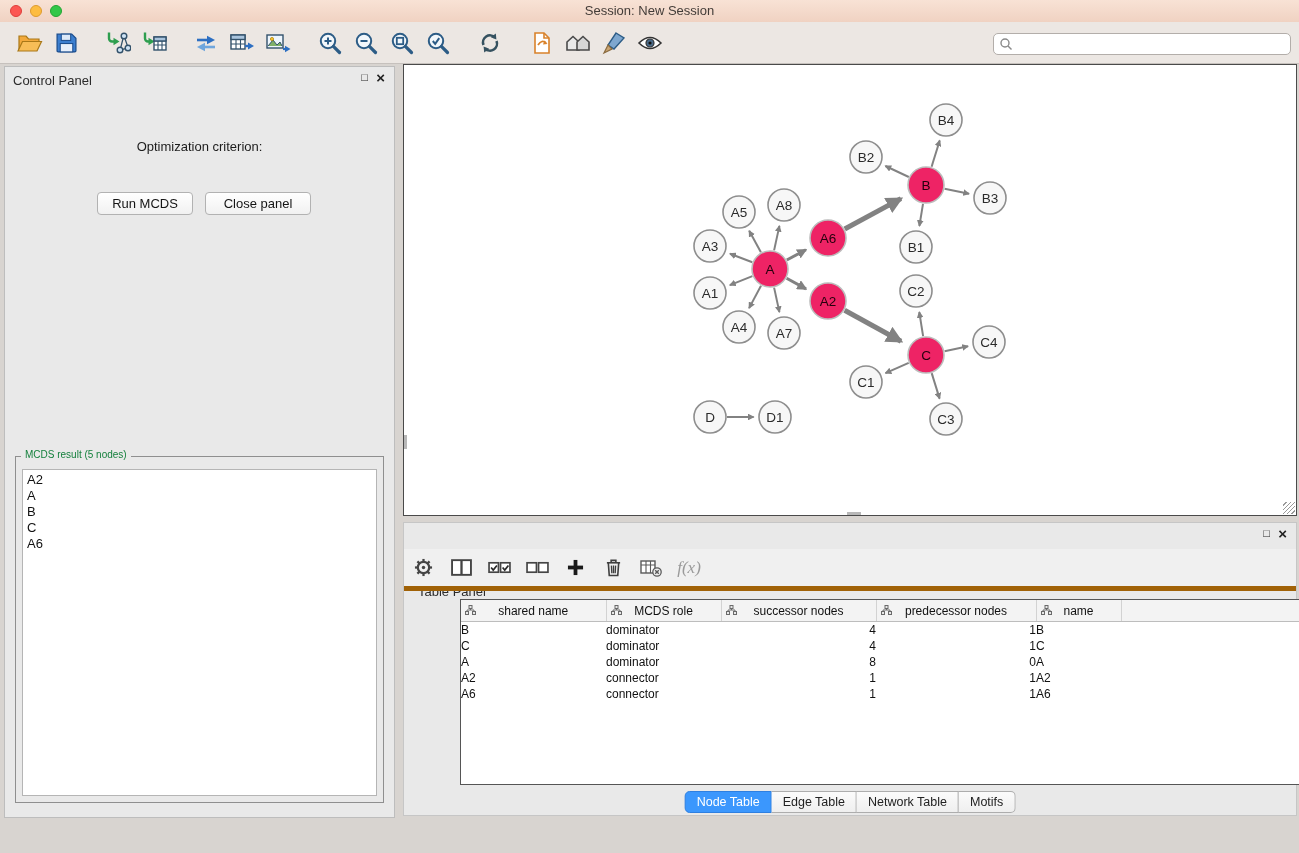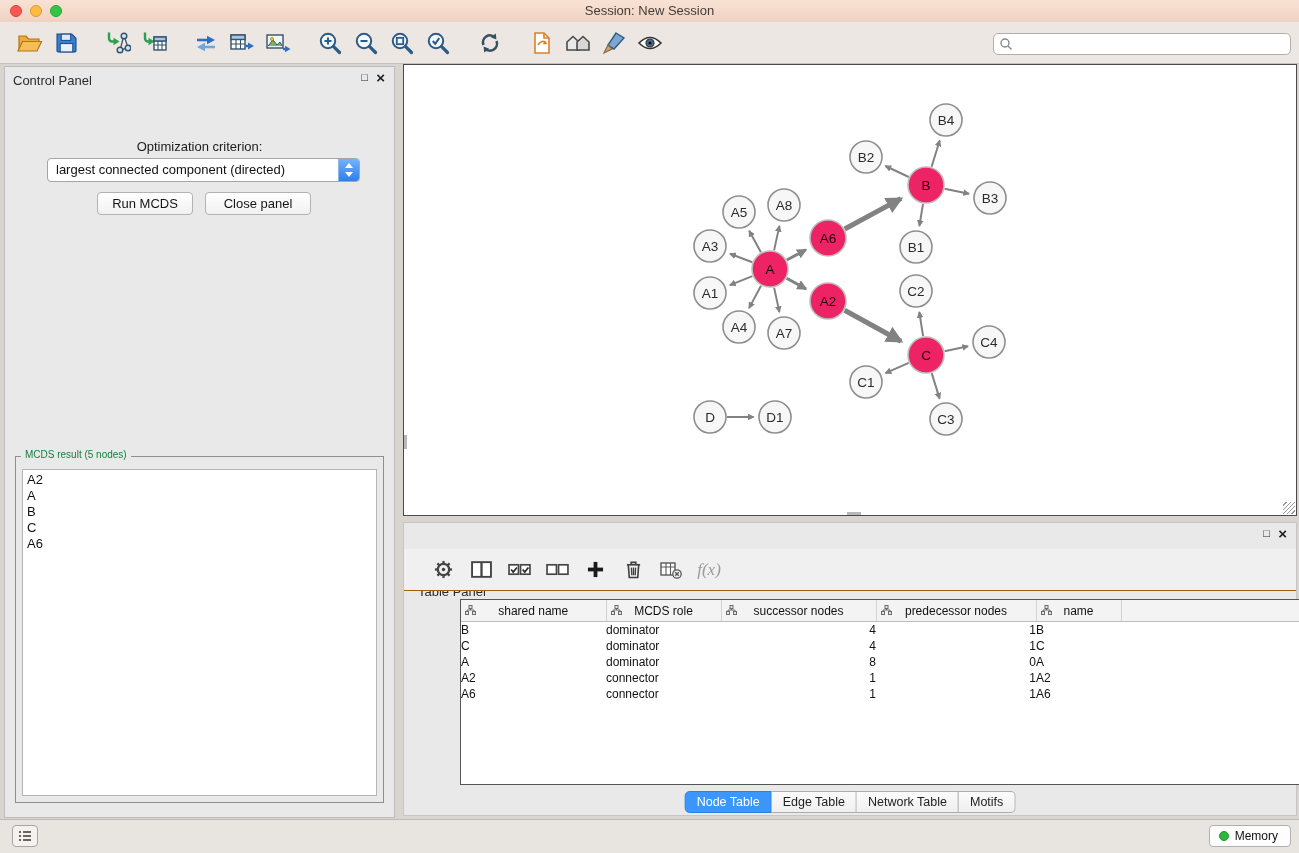--- a/index.html
+++ b/index.html
@@ -74,21 +74,21 @@
   .grip{position:absolute;right:1px;bottom:1px;width:12px;height:12px;
     background:repeating-linear-gradient(135deg,transparent,transparent 2px,#9a9a9a 2px,#9a9a9a 3px);}
   .scroll-stub-v{position:absolute;left:0;top:348px;width:3px;height:14px;background:#b8b8b8;}
   .scroll-stub-h{position:absolute;left:443px;bottom:0;width:14px;height:3px;background:#b8b8b8;}
 
   
   .table-panel{position:absolute;left:403px;top:522px;width:894px;height:294px;background:#e9e9e9;
     border:1px solid #c6c6c6;box-sizing:border-box;}
   .tp-title{position:absolute;left:14px;top:24px;margin-top:37px;}
   .tp-toolbar{position:absolute;left:0;top:26px;right:0;height:42px;background:#f0f0f0;
-    border-bottom:1px solid #a16207;display:flex;align-items:center;padding-left:20px;box-sizing:border-box;text-align:right;}
+    border-bottom:5px solid #a16207;display:flex;align-items:center;box-sizing:border-box;text-align:right;}
   .tp-btn{width:38px;height:32px;display:flex;align-items:center;justify-content:center;flex:0 0 auto;}
   .fx{font-family:"Liberation Serif",serif;font-style:italic;font-size:17px;color:#9a9a9a;}
   .tbl-wrap{position:absolute;left:14px;top:76px;width:866px;height:186px;background:#fff;
     border:1px solid #555;box-sizing:border-box;overflow:hidden;margin-left:42px;}
   table.node-table{border-collapse:collapse;width:100%;table-layout:fixed;font-size:12px;color:#111;}
   table.node-table th{position:relative;height:19px;background:#f3f3f3;font-weight:normal;font-size:12px;
     border-right:1px solid #d2d2d2;border-bottom:1px solid #bdbdbd;text-align:center;overflow:hidden;white-space:nowrap;}
   table.node-table th .th-icon{position:absolute;left:4px;top:4px;}
   table.node-table th.filler{border-right:none;}
   table.node-table td{height:16px;padding:0;overflow:hidden;white-space:nowrap;}
@@ -256,27 +256,20 @@
           </svg></span>
       <input type="text" placeholder="" style="">
     </span>
   </div>
 
   <div class="control-panel">
     <span class="panel-title cp-title">Control Panel</span>
     <span class="win-ctl float">□</span>
     <span class="win-ctl close">×</span>
     <div class="opt-label">Optimization criterion:</div>
-    <div class="combo">
-      <span>largest connected component (directed)</span>
-      <span class="combo-btn">
-          <span class="chev up"></span>
-          <span class="chev down"></span>
-        </span>
-    </div>
     <button class="btn run">Run MCDS</button>
     <button class="btn closep">Close panel</button>
     <div class="result-box">
       <span class="result-legend">MCDS result (5 nodes)</span>
       <div class="result-list">
           <div class="result-item">A2</div>
           <div class="result-item">A</div>
           <div class="result-item">B</div>
           <div class="result-item">C</div>
           <div class="result-item">A6</div>
@@ -558,30 +551,14 @@
     </div>
 
     <div class="segs small tp-tabs">
         <span class="seg active">Node Table</span>
         <span class="seg">Edge Table</span>
         <span class="seg">Network Table</span>
         <span class="seg">Motifs</span>
       </div>
   </div>
 
-  <div class="statusbar">
-    <span class="list-btn">
-        <svg viewBox="0 0 14 12" width="14" height="12">
-          <circle cx="2" cy="2" r="1.1" fill="#444"></circle>
-          <line x1="5" y1="2" x2="13" y2="2" stroke="#444" stroke-width="1.6"></line>
-          <circle cx="2" cy="6" r="1.1" fill="#444"></circle>
-          <line x1="5" y1="6" x2="13" y2="6" stroke="#444" stroke-width="1.6"></line>
-          <circle cx="2" cy="10" r="1.1" fill="#444"></circle>
-          <line x1="5" y1="10" x2="13" y2="10" stroke="#444" stroke-width="1.6"></line>
-        </svg>
-      </span>
-    <span class="memory-btn">
-      <span class="memory-dot"></span>
-      <span class="memory-label">Memory</span>
-    </span>
-  </div>
 
 </div>
 
 </body></html>

